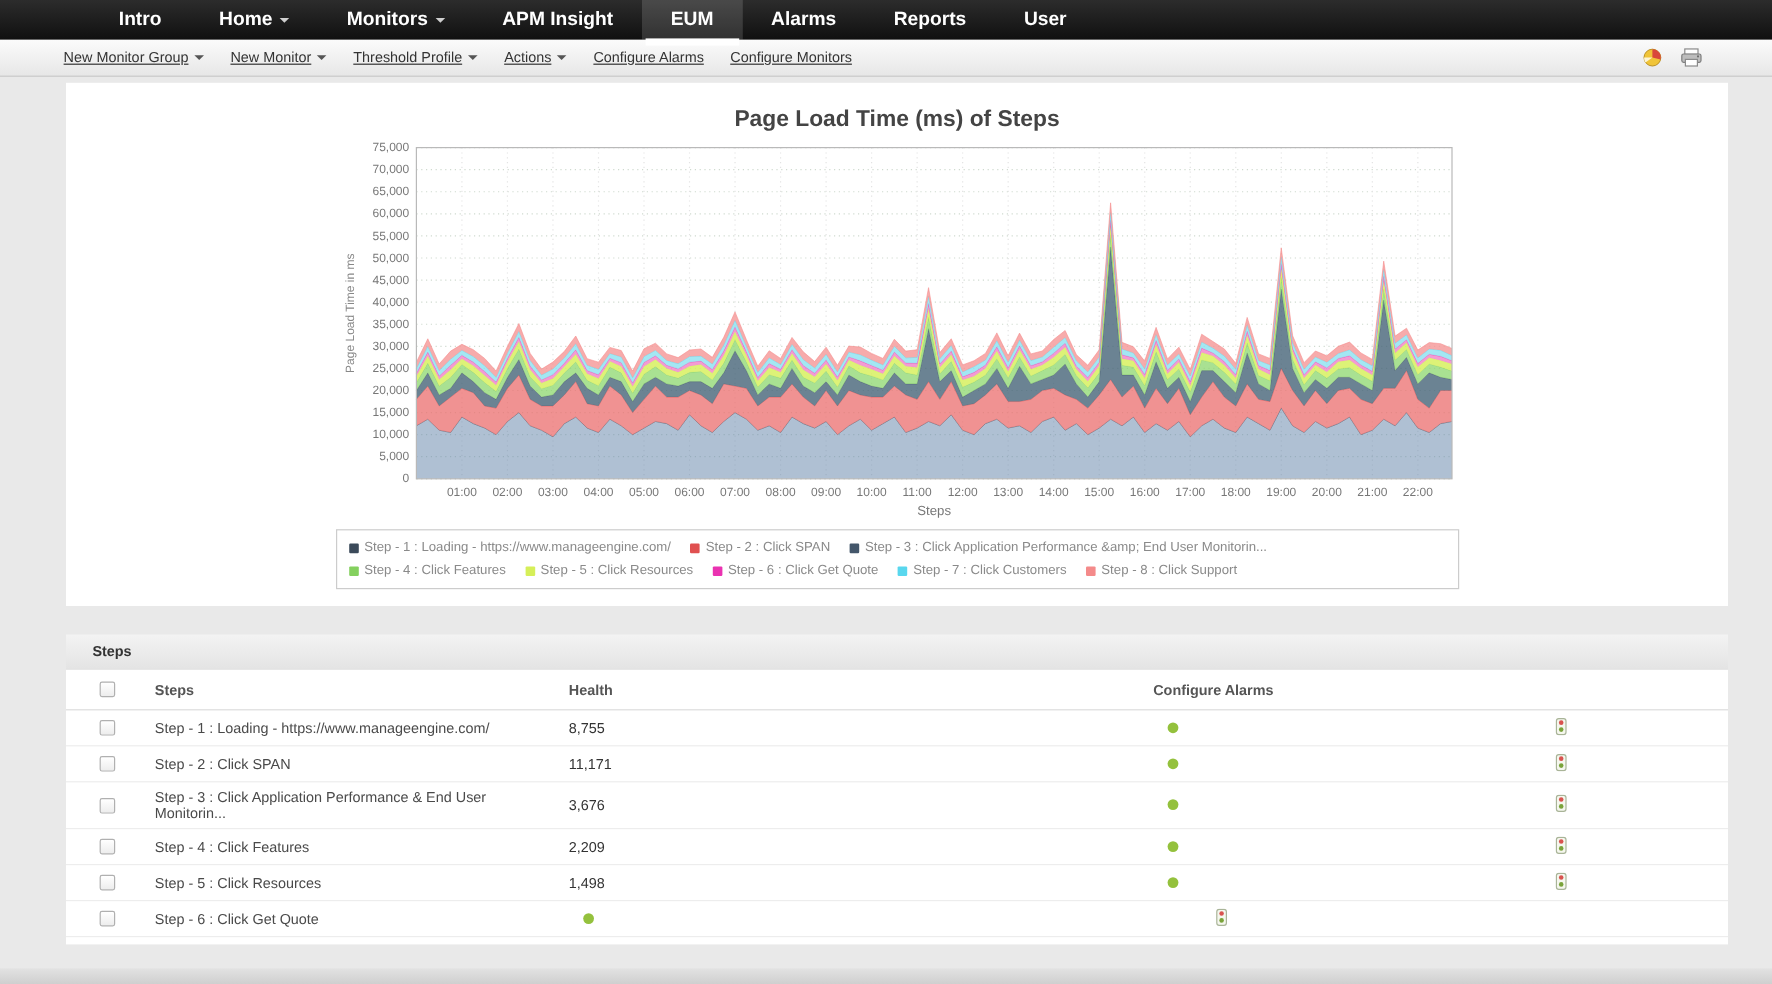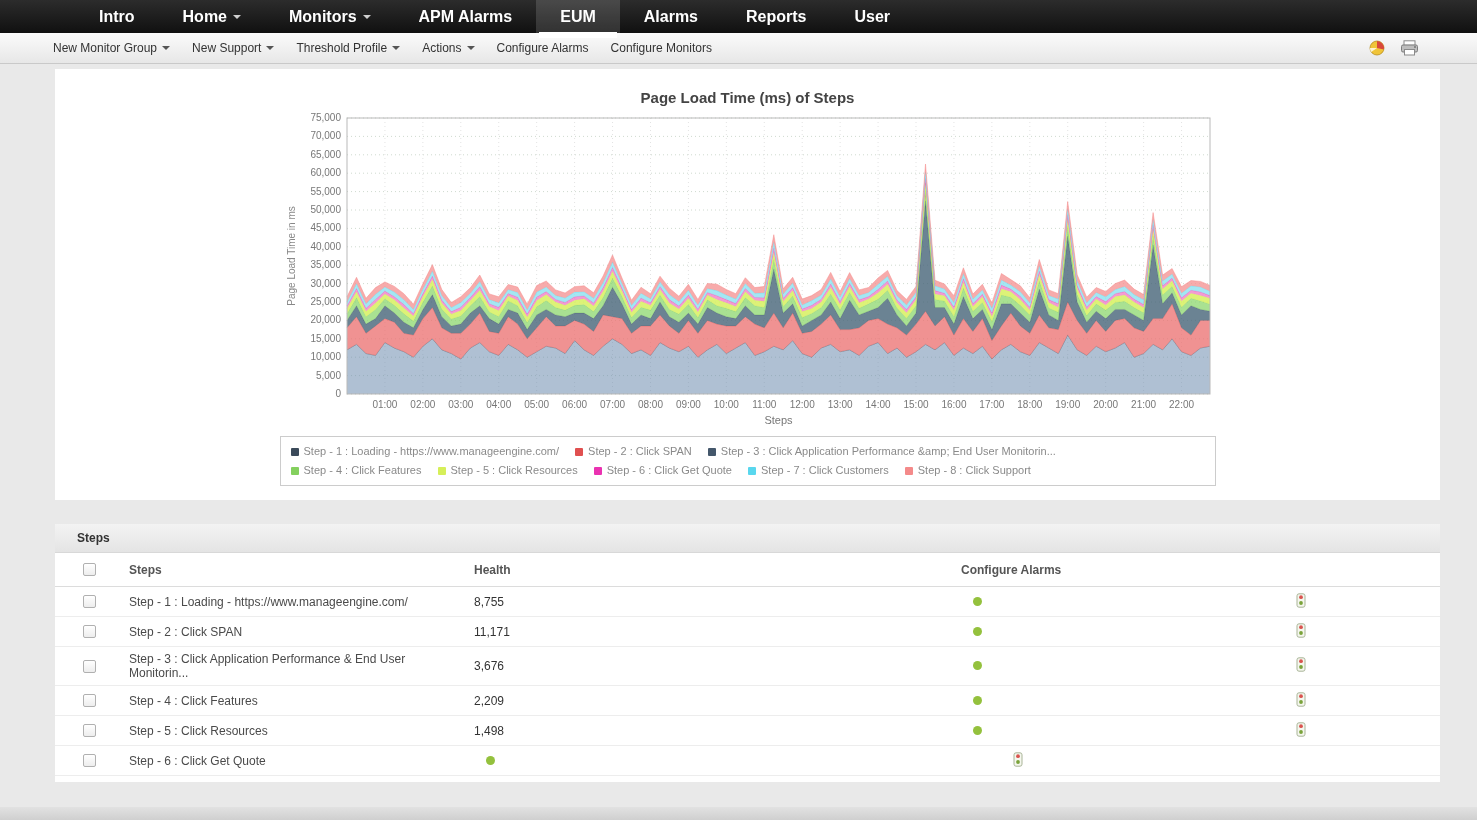--- a/index.html
+++ b/index.html
@@ -23,29 +23,29 @@
   }
   .caret { width:0; height:0; border-left:4px solid transparent; border-right:4px solid transparent; }
   .caret-light { border-top:4px solid #cfcfcf; }
   .caret-dark  { border-top:4px solid #555; }
   
   .toolbar {
     height:31px; background:linear-gradient(#fbfbfb,#e7e7e7);
     border-bottom:1px solid #c9c9c9; display:flex; align-items:center;
     padding:0 42px; font-size:12px; color:#333; position:relative; z-index:2;
   }
-  .toolbar-item { padding:0 11px; display:flex; align-items:center; gap:5px; cursor:pointer; }
+  .toolbar-item { padding:0 11px; display:flex; align-items:center; gap:5px; cursor:pointer;text-decoration:underline; }
   .toolbar-spacer { flex:1; }
   .toolbar-icons { display:flex; align-items:center; gap:14px; padding-right:16px; }
   .toolbar-icons svg { display:block; cursor:pointer; }
   
   .content { margin-left:55px; width:1385px; }
   .panel { background:#fff; }
   .chart-panel { margin-top:5px; padding:20px 0 14px 0; }
-  .chart-title { text-align:center; font-size:15px; font-weight:bold; color:#444; margin-bottom:4px; }
+  .chart-title { text-align:center; font-size:19px; font-weight:bold; color:#444; margin-bottom:4px; }
   #chart-svg { display:block; width:1385px; height:318px; }
   .legend-box { width:936px; margin:8px auto 0 auto; border:1px solid #ccc; padding:5px 10px; }
   .legend-row { display:flex; align-items:center; gap:16px; line-height:19px; }
   .legend-item { display:flex; align-items:center; gap:5px; font-size:11px; color:#8a8a8a; white-space:nowrap; }
   .legend-marker { width:8px; height:8px; border-radius:1px; display:inline-block; }
   
   .steps-panel { margin-top:24px; padding-bottom:6px; }
   .steps-header {
     background:linear-gradient(#f3f3f3,#e4e4e4); border-bottom:1px solid #d8d8d8;
     padding:7px 22px; font-size:12px; font-weight:bold; color:#333;
@@ -77,21 +77,21 @@
     </div>
     <div class="nav-item">
       <span>Home</span>
       <span class="caret caret-light"></span>
     </div>
     <div class="nav-item">
       <span>Monitors</span>
       <span class="caret caret-light"></span>
     </div>
     <div class="nav-item">
-      <span>APM Alarms</span>
+      <span>APM Insight</span>
     </div>
     <div class="nav-item active">
       <span>EUM</span>
     </div>
     <div class="nav-item">
       <span>Alarms</span>
     </div>
     <div class="nav-item">
       <span>Reports</span>
     </div>
@@ -100,21 +100,21 @@
     </div>
   </div>
 
 <div class="toolbar">
   <div style="display:flex;align-items:center;">
       <div class="toolbar-item">
         <span>New Monitor Group</span>
         <span class="caret caret-dark"></span>
       </div>
       <div class="toolbar-item">
-        <span>New Support</span>
+        <span>New Monitor</span>
         <span class="caret caret-dark"></span>
       </div>
       <div class="toolbar-item">
         <span>Threshold Profile</span>
         <span class="caret caret-dark"></span>
       </div>
       <div class="toolbar-item">
         <span>Actions</span>
         <span class="caret caret-dark"></span>
       </div>

